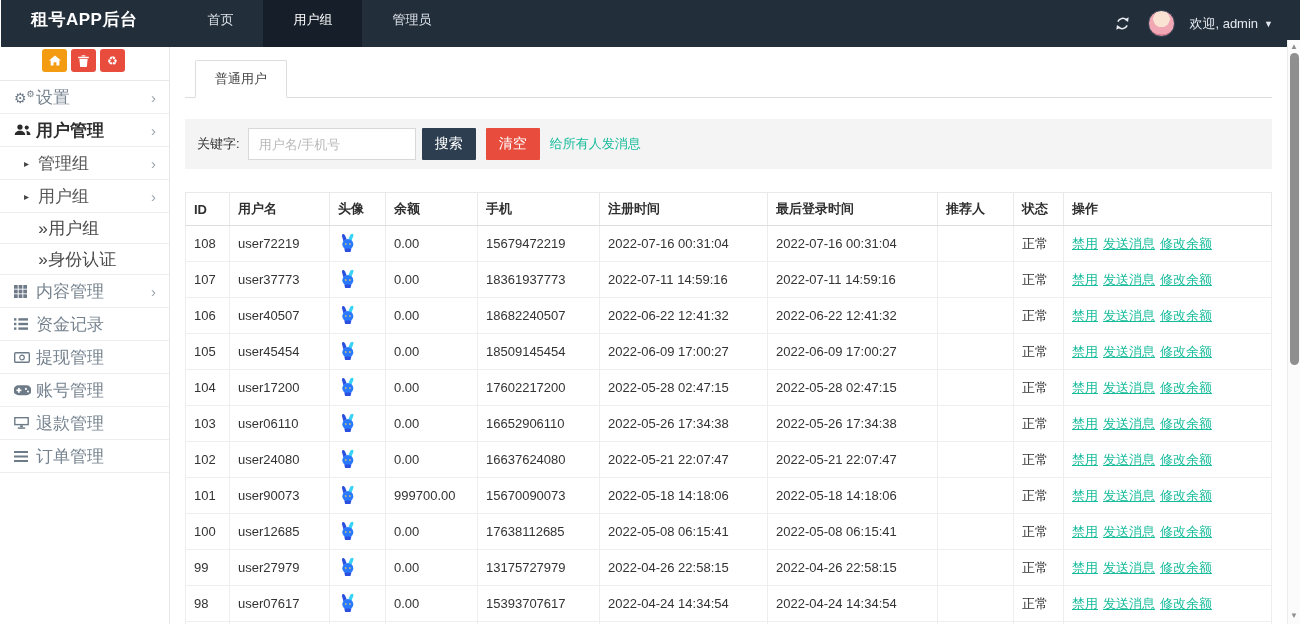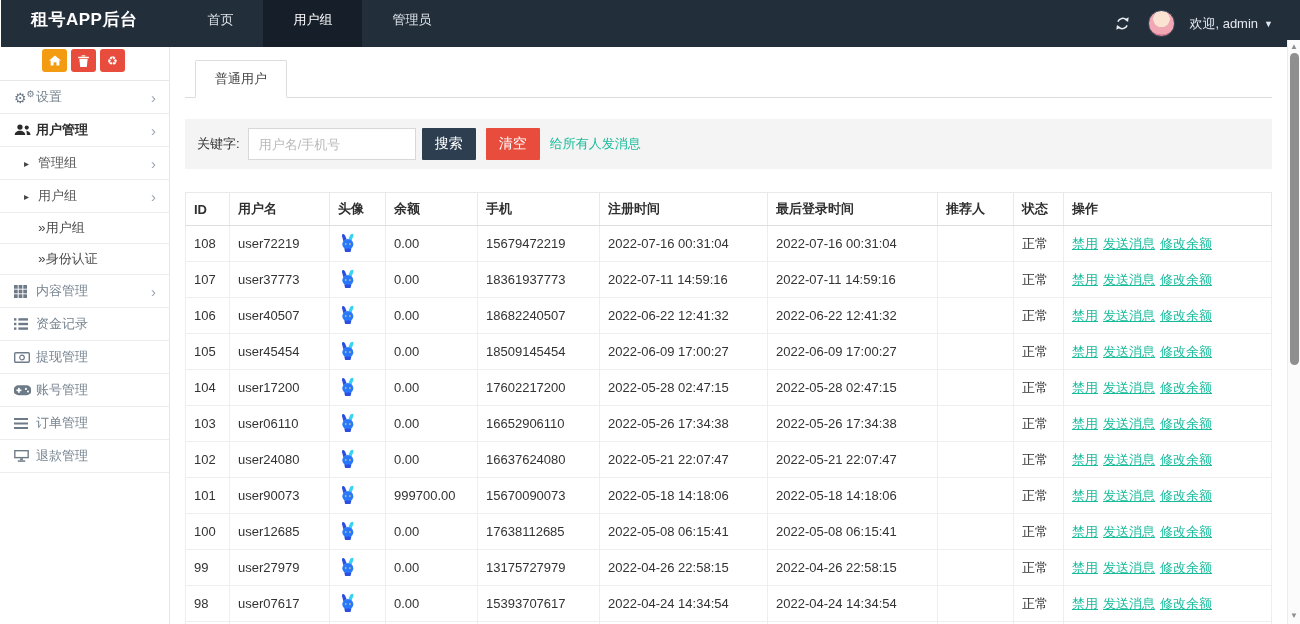--- a/index.html
+++ b/index.html
@@ -27,21 +27,21 @@
   .sidebar { position:absolute; top:40px; left:0; bottom:0; width:170px;
     background:#fff; border-right:1px solid #e6e6e6; }
   .side-toolbar { padding:9px 0 8px 42px; border-bottom:1px solid #e8e8e8; display:flex; gap:4px; }
   .tbtn { width:25px; height:23px; border:none; border-radius:3px; color:#fff;
     display:flex; align-items:center; justify-content:center; cursor:pointer; font-size:12px; }
   .tbtn.warn { background:#f39c12; }
   .tbtn.danger { background:#e74c3c; }
   .s-item { position:relative; display:flex; align-items:center; height:33px;
     padding-left:14px; border-bottom:1px solid #ededed; cursor:pointer; }
   .s-ic { width:22px; color:#6d7a87; display:flex; align-items:center; }
-  .s-label { font-size:13px; color:#76838f; }
+  .s-label { font-size:17px; color:#76838f; }
   .s-item.active .s-label { color:#2e2e2e; font-weight:bold; }
   .s-item.active .s-ic { color:#2b2b2b; }
   .s-chev { position:absolute; right:13px; color:#9aa4ad; font-size:15px; line-height:1; }
   .s-item.lvl1 { padding-left:24px; }
   .s-item.lvl1 .s-ic { width:14px; color:#444; font-size:10px; }
   .s-item.lvl1 .s-label { color:#555; }
   .s-item.lvl2 { padding-left:38px; height:31px;font-family:Liberation Mono, monospace; }
   .s-item.lvl2 .s-label { color:#4a4a4a; }
   .gear-glyph { font-size:14px; line-height:1; }
   .gear-glyph small { font-size:9px; vertical-align:super; }
@@ -211,38 +211,38 @@
         <rect x="2.6" y="4.4" width="5.2" height="1.8" fill="#fff"></rect>
         <rect x="4.3" y="2.7" width="1.8" height="5.2" fill="#fff"></rect>
         <circle cx="12.6" cy="3.8" r="1.1" fill="#fff"></circle>
           <circle cx="14.8" cy="6.6" r="1.1" fill="#fff"></circle>
       </svg>
     </span>
     <span class="s-label">账号管理</span>
   </div>
   <div class="s-item">
     <span class="s-ic">
-      <svg viewBox="0 0 14 11" width="14" height="11" fill="currentColor">
-        <rect y="0" width="14" height="2"></rect>
-          <rect y="4.5" width="14" height="2"></rect>
-          <rect y="9" width="14" height="2"></rect>
-      </svg>
-    </span>
-    <span class="s-label">订单管理</span>
-  </div>
-  <div class="s-item">
-    <span class="s-ic">
       <svg viewBox="0 0 16 13" width="15" height="12" fill="currentColor">
         <path d="M0 0h16v9H0z"></path>
           <rect x="1.5" y="1.5" width="13" height="6" fill="#fff"></rect>
         <rect x="6.5" y="9" width="3" height="2"></rect>
           <rect x="4" y="11.2" width="8" height="1.6"></rect>
       </svg>
     </span>
     <span class="s-label">退款管理</span>
+  </div>
+  <div class="s-item">
+    <span class="s-ic">
+      <svg viewBox="0 0 14 11" width="14" height="11" fill="currentColor">
+        <rect y="0" width="14" height="2"></rect>
+          <rect y="4.5" width="14" height="2"></rect>
+          <rect y="9" width="14" height="2"></rect>
+      </svg>
+    </span>
+    <span class="s-label">订单管理</span>
   </div>
 </div>
 
 <div class="main">
   <div class="tabbar">
     <span class="tab">普通用户</span>
   </div>
 
   <div class="search-panel">
     <span class="search-label">关键字:</span>

